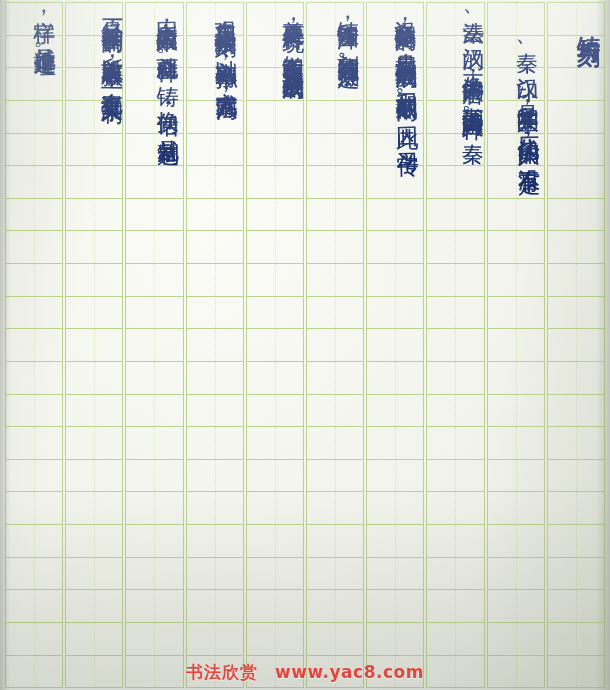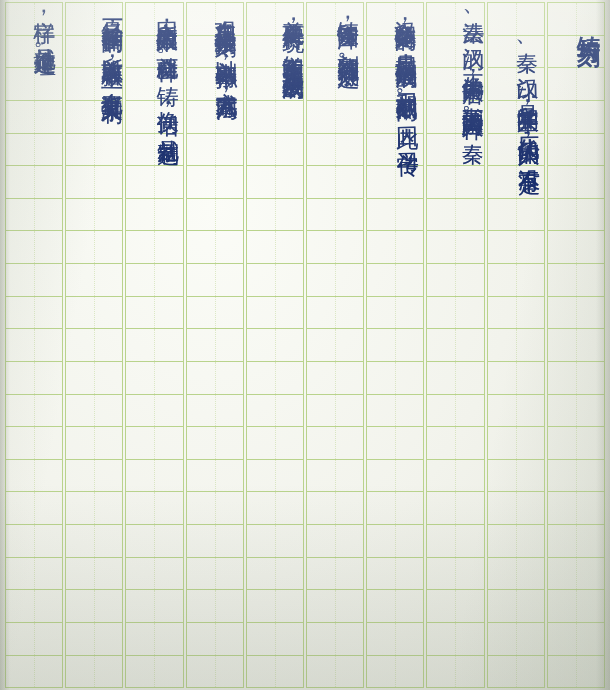--- a/index.html
+++ b/index.html
@@ -393,13 +393,17 @@
     <div class="tcol slant-a">观在是用刀来直接镌刻，以刻来摹拟铸，方式方法不同，</div>
     <div class="tcol">因之所产生的效果，就会两样。铸，换句话，就是制造</div>
     <div class="tcol slant-b">是经过一番制作的，所以前人在署款上，也有署某某人制</div>
     <div class="tcol slant-a">字样，就是这个道理。</div>
   </div>
 
   <div class="paper-shade"></div>
   <div class="edge-left"></div>
   <div class="edge-right"></div>
 
+  <div class="watermark">
+    <span>书法欣赏</span>
+    <span class="wm-url">www.yac8.com</span>
+  </div>
 </div>
 
 </body></html>

